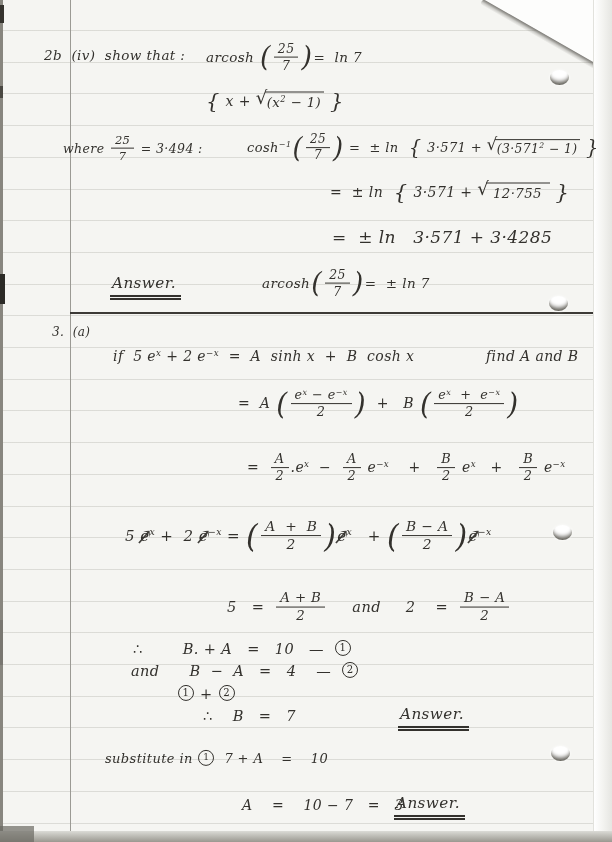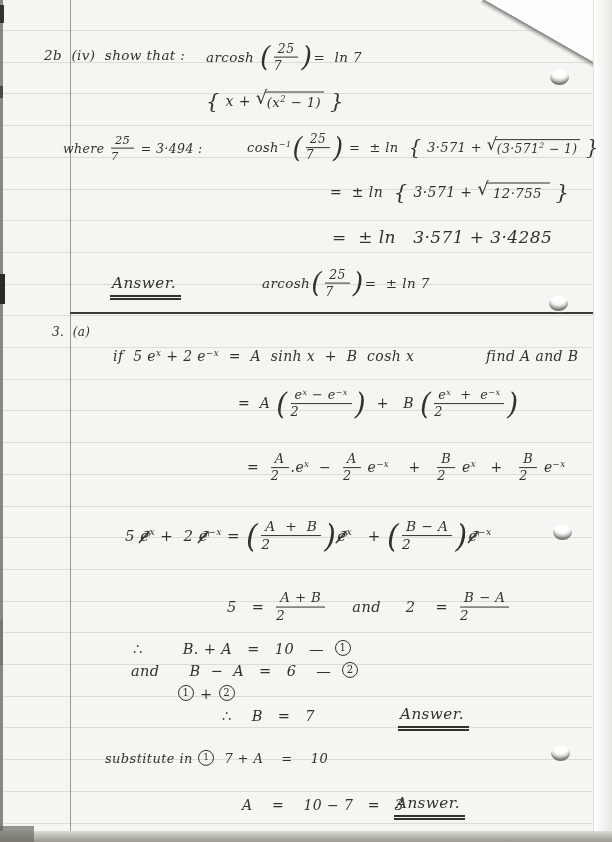--- a/index.html
+++ b/index.html
@@ -40,21 +40,21 @@
     background:linear-gradient(to bottom,rgba(90,88,82,.8),rgba(90,88,82,.25) 55%,transparent);
     border-radius:3px;}
   
   .hole{position:absolute;width:19px;height:15px;border-radius:50%;
     background:radial-gradient(ellipse at 50% 35%,#ffffff 55%,#f2f2ef 75%,#dadad5 100%);
     box-shadow:inset 0 -5px 4px -2px #615f58, 0 0 3px rgba(255,255,255,.9);}
   
   .run{position:absolute;display:flex;align-items:center;white-space:pre;
     transform:translateY(-50%);line-height:1.25;letter-spacing:.4px;}
   .sup{font-size:.62em;position:relative;top:-.55em;}
-  .frac{display:inline-flex;flex-direction:column;
+  .frac{display:inline-flex;flex-direction:column;align-items:center;
     margin:0 2px;line-height:1.12;font-size:.92em;}
   .frac .num{padding:0 4px 1px;border-bottom:1.3px solid var(--ink);}
   .frac .den{padding-top:1px;}
   .big{font-size:2em;font-weight:300;line-height:.9;transform:scaleY(1.05);margin:0 1px;}
   .mid{font-size:1.5em;line-height:1;margin:0 1px;}
   .sqrt{display:inline-flex;align-items:flex-start;}
   .sqrt .sign{font-size:1.3em;line-height:1;margin-top:-3px;}
   .sqrt .rad{border-top:1.4px solid var(--ink);margin-left:-3px;padding:2px 3px 0 2px;
     font-size:.95em;display:inline-block;}
   .arw{position:relative;display:inline-block;}
@@ -100,20 +100,20 @@
     <div class="run" style="left: 110px; top: 287px; font-size: 14.5px;"><span class="ans">Answer.</span></div>
     <div class="run" style="left: 262px; top: 283px; font-size: 13.5px;"><span>arcosh</span><span class="big">(</span><span class="frac"><span class="num">25</span><span class="den">7</span></span><span class="big">)</span><span>=  ± ln 7</span></div>
     <div class="run" style="left: 52px; top: 332px; font-size: 12px;"><span>3.  (a)</span></div>
     <div class="run" style="left: 113px; top: 357px; font-size: 14px;"><span>if  5 e<span class="sup">x</span> + 2 e<span class="sup">−x</span>  =  A  sinh x  +  B  cosh x</span></div>
     <div class="run" style="left: 486px; top: 357px; font-size: 14px;"><span>find A and B</span></div>
     <div class="run" style="left: 238px; top: 404px; font-size: 14px;"><span>=  A </span><span class="big">(</span><span class="frac"><span class="num">e<span class="sup">x</span> − e<span class="sup">−x</span></span><span class="den">2</span></span><span class="big">)</span><span>  +   B </span><span class="big">(</span><span class="frac"><span class="num">e<span class="sup">x</span>  +  e<span class="sup">−x</span></span><span class="den">2</span></span><span class="big">)</span></div>
     <div class="run" style="left: 247px; top: 468px; font-size: 14px;"><span>=  </span><span class="frac"><span class="num">A</span><span class="den">2</span></span><span>.e<span class="sup">x</span>  −  </span><span class="frac"><span class="num">A</span><span class="den">2</span></span><span> e<span class="sup">−x</span>    +   </span><span class="frac"><span class="num">B</span><span class="den">2</span></span><span> e<span class="sup">x</span>   +   </span><span class="frac"><span class="num">B</span><span class="den">2</span></span><span> e<span class="sup">−x</span></span></div>
     <div class="run" style="left: 125px; top: 536px; font-size: 15px;"><span>5 </span><span class="arw">e<span class="sup">x</span><span class="arrow">↗</span></span><span> +  2 </span><span class="arw">e<span class="sup">−x</span><span class="arrow">↗</span></span><span> = </span><span class="big">(</span><span class="frac"><span class="num">A  +  B</span><span class="den">2</span></span><span class="big">)</span><span class="arw">e<span class="sup">x</span><span class="arrow">↗</span></span><span>   + </span><span class="big">(</span><span class="frac"><span class="num">B − A</span><span class="den">2</span></span><span class="big">)</span><span class="arw">e<span class="sup">−x</span><span class="arrow">↗</span></span></div>
     <div class="run" style="left: 227px; top: 607px; font-size: 14.5px;"><span>5   =  </span><span class="frac"><span class="num">A + B</span><span class="den">2</span></span><span>     and     2    =  </span><span class="frac"><span class="num">B − A</span><span class="den">2</span></span></div>
     <div class="run" style="left: 133px; top: 649px; font-size: 14.5px;"><span>∴        B. + A   =   10   —  </span><span class="c">1</span></div>
-    <div class="run" style="left: 131px; top: 671px; font-size: 14.5px;"><span>and      B  −  A   =   6    —  </span><span class="c">2</span></div>
+    <div class="run" style="left: 131px; top: 671px; font-size: 14.5px;"><span>and      B  −  A   =   4    —  </span><span class="c">2</span></div>
     <div class="run" style="left: 177px; top: 694px; font-size: 14.5px;"><span class="c">1</span><span> + </span><span class="c">2</span></div>
-    <div class="run" style="left: 203px; top: 716px; font-size: 14.5px; margin-left: 19px;"><span>∴    B   =   7</span></div>
+    <div class="run" style="left: 203px; top: 716px; font-size: 14.5px;"><span>∴    B   =   7</span></div>
     <div class="run" style="left: 398px; top: 718px; font-size: 14.5px;"><span class="ans">Answer.</span></div>
     <div class="run" style="left: 105px; top: 759px; font-size: 13px;"><span>substitute in </span><span class="c">1</span><span>  7 + A    =    10</span></div>
     <div class="run" style="left: 242px; top: 806px; font-size: 14px;"><span>A    =    10 − 7   =   3</span></div>
     <div class="run" style="left: 394px; top: 807px; font-size: 14.5px;"><span class="ans">Answer.</span></div>
   </div>
 
 </body></html>

